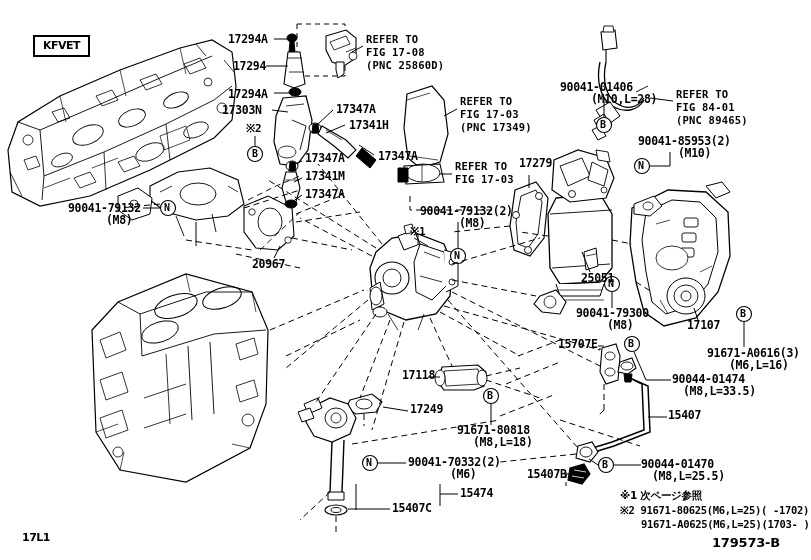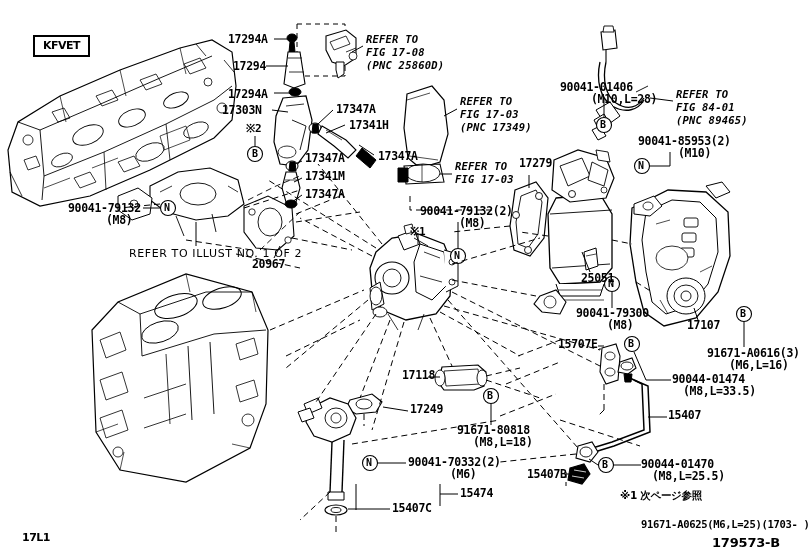--- a/index.html
+++ b/index.html
@@ -4,21 +4,21 @@
 <style>
   html,body{margin:0;padding:0;background:#fff;}
   body{width:811px;height:560px;overflow:hidden;
        font-family:"Liberation Sans","DejaVu Sans",sans-serif;color:#000;}
   #stage{position:relative;width:811px;height:414px;background:#fff;}
   svg#art{position:absolute;left:0;top:0;width:811px;height:560px;}
 
   .lbl{position:absolute;font-family:"DejaVu Sans Mono","Liberation Mono",monospace;
        font-weight:bold;font-size:11.5px;letter-spacing:-0.3px;white-space:nowrap;
        line-height:12.5px;color:#000;}
-  .lbl.ref{font-size:10.5px;letter-spacing:0.2px;line-height:13px;font-style:italic;}
+  .lbl.ref{font-size:10.5px;letter-spacing:0.2px;line-height:13px;}
   .lbl.illust{font-family:"DejaVu Sans","Liberation Sans",sans-serif;font-weight:normal;
               font-size:11px;letter-spacing:0.6px;}
   .lbl.note{font-size:10.5px;letter-spacing:-0.3px;line-height:14px;}
 
   #kfvet{position:absolute;left:33px;top:35px;border:2px solid #000;
          padding:2px 8px 3px 8px;font-family:"DejaVu Sans","Liberation Sans",sans-serif;
          font-weight:bold;font-size:11px;letter-spacing:-0.5px;}
   #sheet{position:absolute;left:22px;top:531px;font-family:"DejaVu Sans",sans-serif;
          font-weight:bold;font-size:11px;letter-spacing:-0.5px;}
   #drawno{position:absolute;left:712px;top:535px;font-family:"DejaVu Sans",sans-serif;
@@ -553,33 +553,33 @@
     <div>REFER TO</div>
     <div>FIG 17-03</div>
   </div>
 
   <div class="lbl ref" style="left:676px;top:88px">
     <div>REFER TO</div>
     <div>FIG 84-01</div>
     <div>(PNC 89465)</div>
   </div>
 
-  <div class="lbl illust" style="left:129px;top:248px">REFER TO ILLUST NO. 1 OF 2</div>
 
   <div class="lbl" style="left:246px;top:123px;font-size:11px">※2</div>
   <div class="lbl" style="left:410px;top:226px;font-size:11px">※1</div>
 
   <div class="lbl" style="left:252px;top:148px;font-size:10px">B</div>
   <div class="lbl" style="left:164px;top:202px;font-size:10px">N</div>
   <div class="lbl" style="left:600px;top:119px;font-size:10px">B</div>
   <div class="lbl" style="left:638px;top:160px;font-size:10px">N</div>
   <div class="lbl" style="left:454px;top:250px;font-size:10px">N</div>
   <div class="lbl" style="left:608px;top:278px;font-size:10px">N</div>
   <div class="lbl" style="left:740px;top:308px;font-size:10px">B</div>
   <div class="lbl" style="left:628px;top:338px;font-size:10px">B</div>
   <div class="lbl" style="left:602px;top:459px;font-size:10px">B</div>
   <div class="lbl" style="left:487px;top:390px;font-size:10px">B</div>
   <div class="lbl" style="left:366px;top:457px;font-size:10px">N</div>
 
   <div class="lbl note jp" style="left:620px;top:488px">※1 次ページ参照</div>
+  <div class="lbl note" style="left:620px;top:503px">※2 91671-80625(M6,L=25)(    -1702)</div>
   <div class="lbl note" style="left:641px;top:517px">91671-A0625(M6,L=25)(1703-    )</div>
 
 </div>
 
 </body></html>

